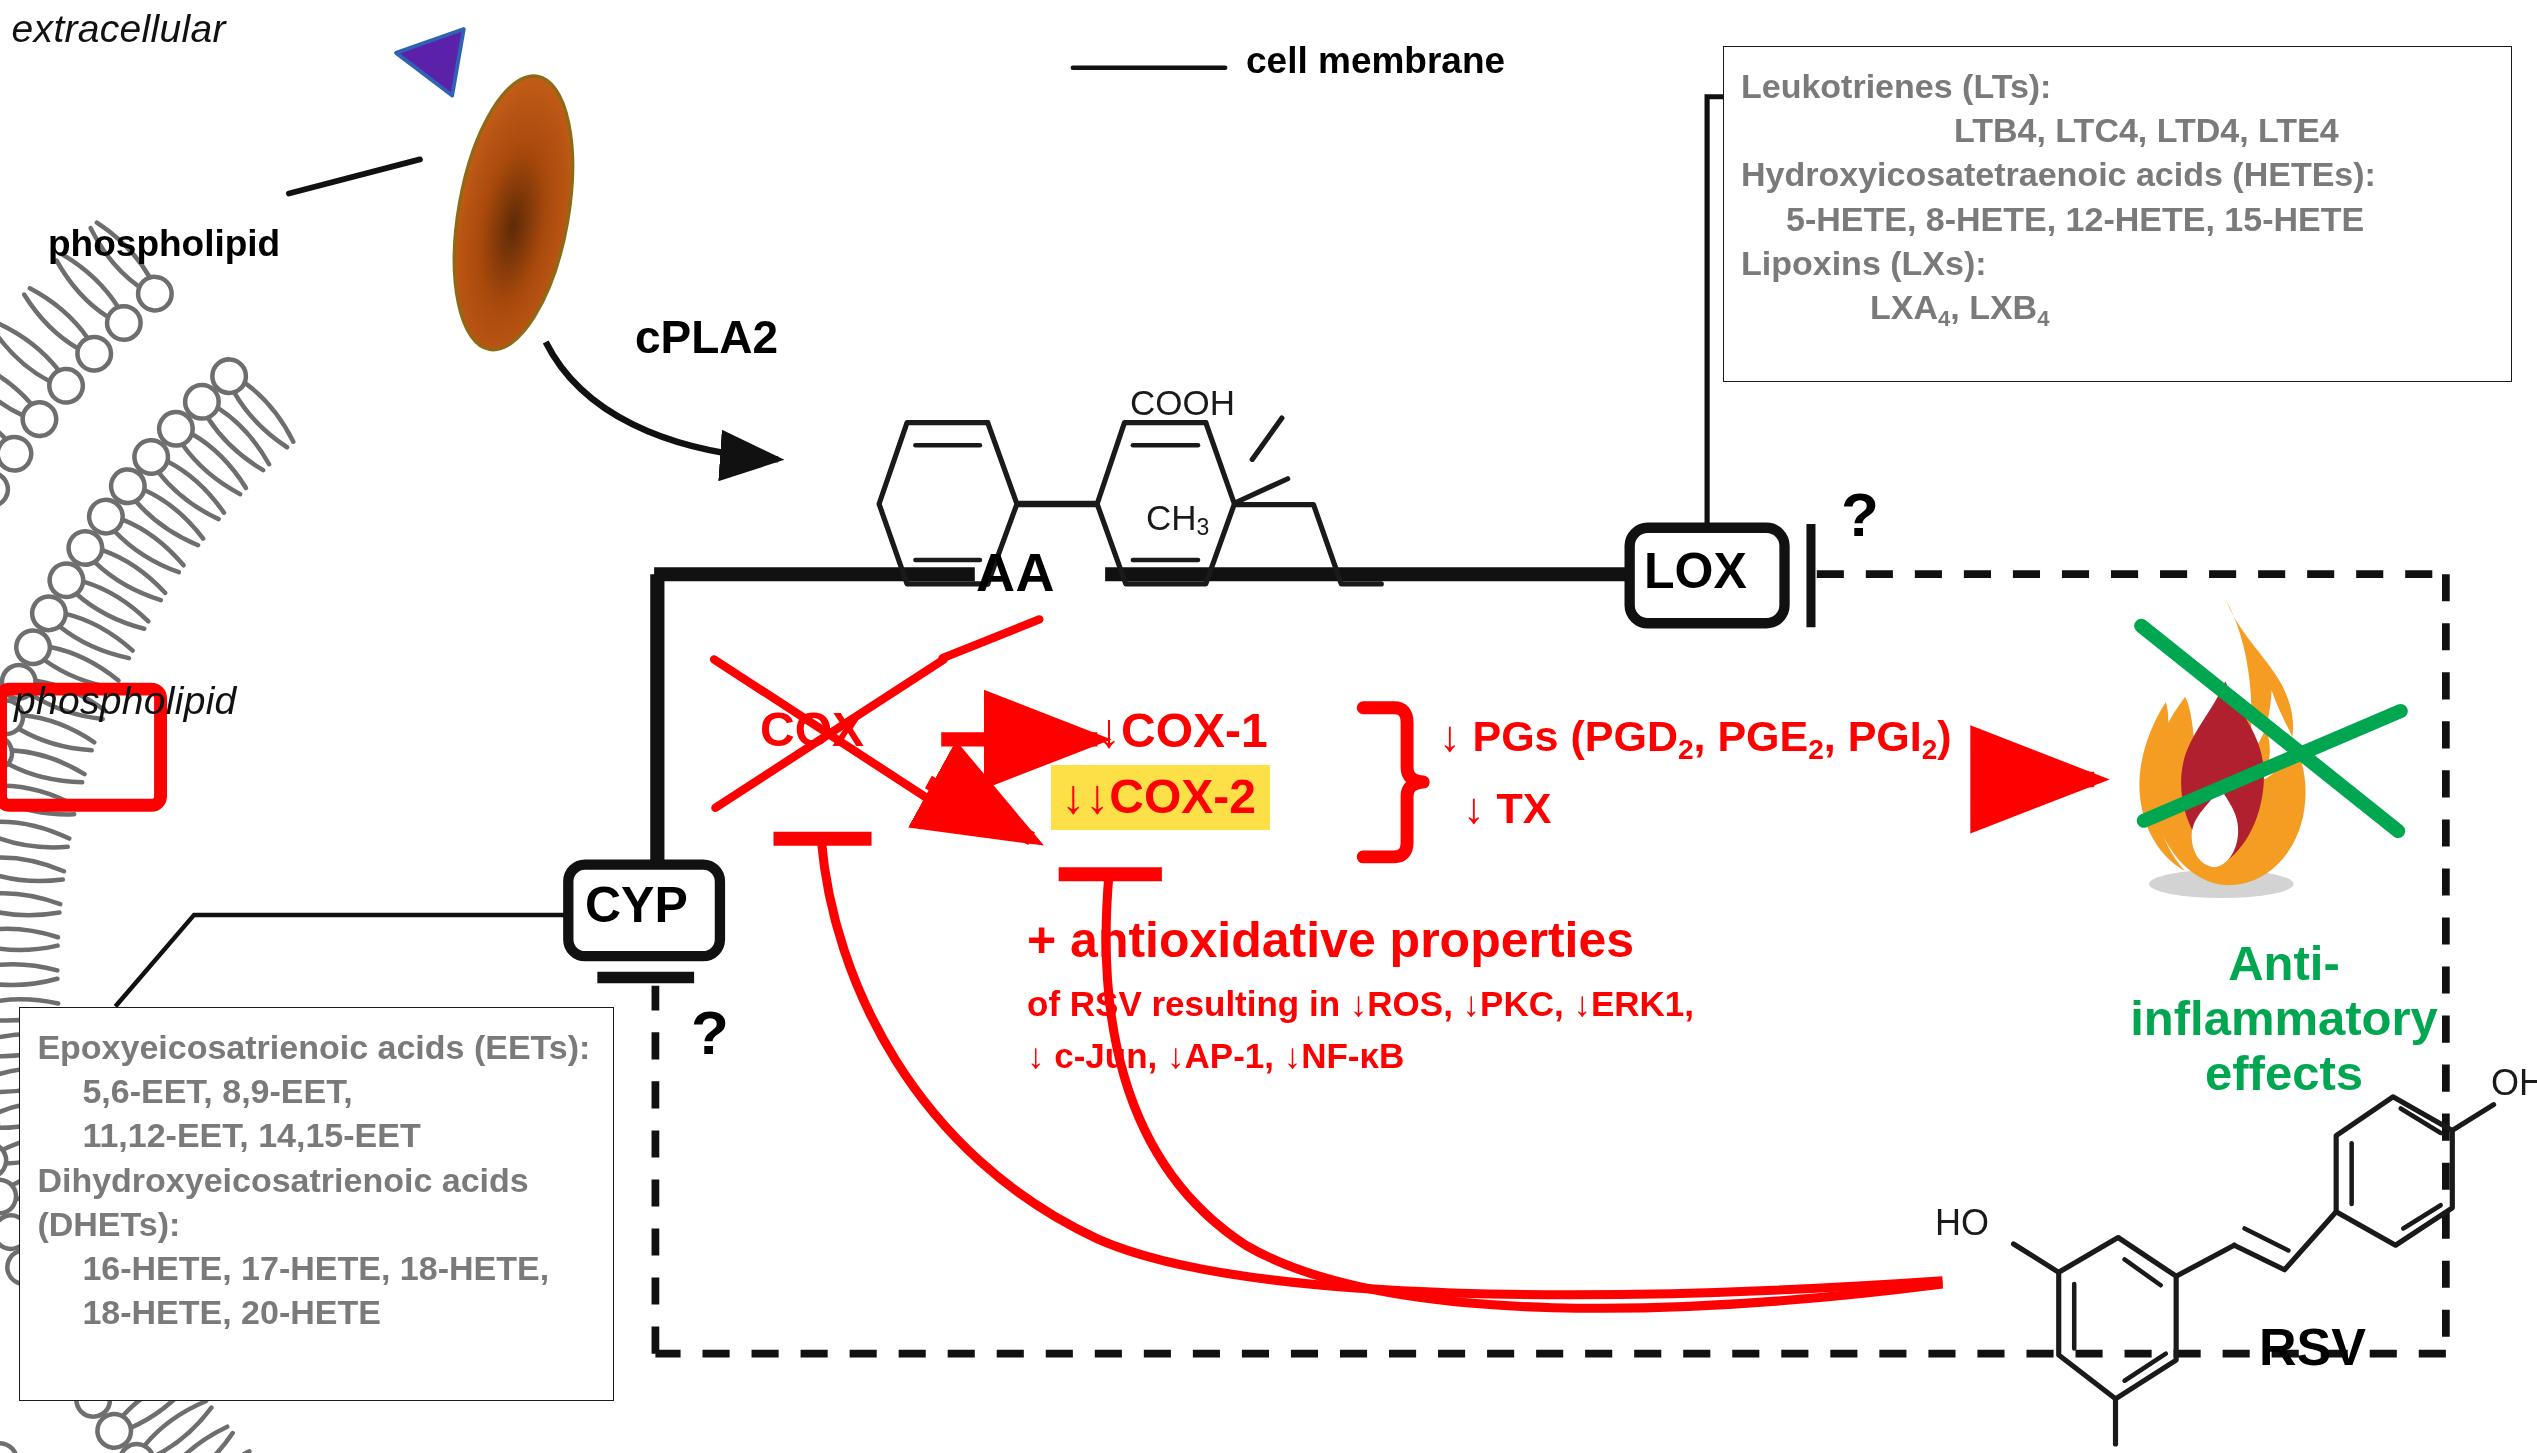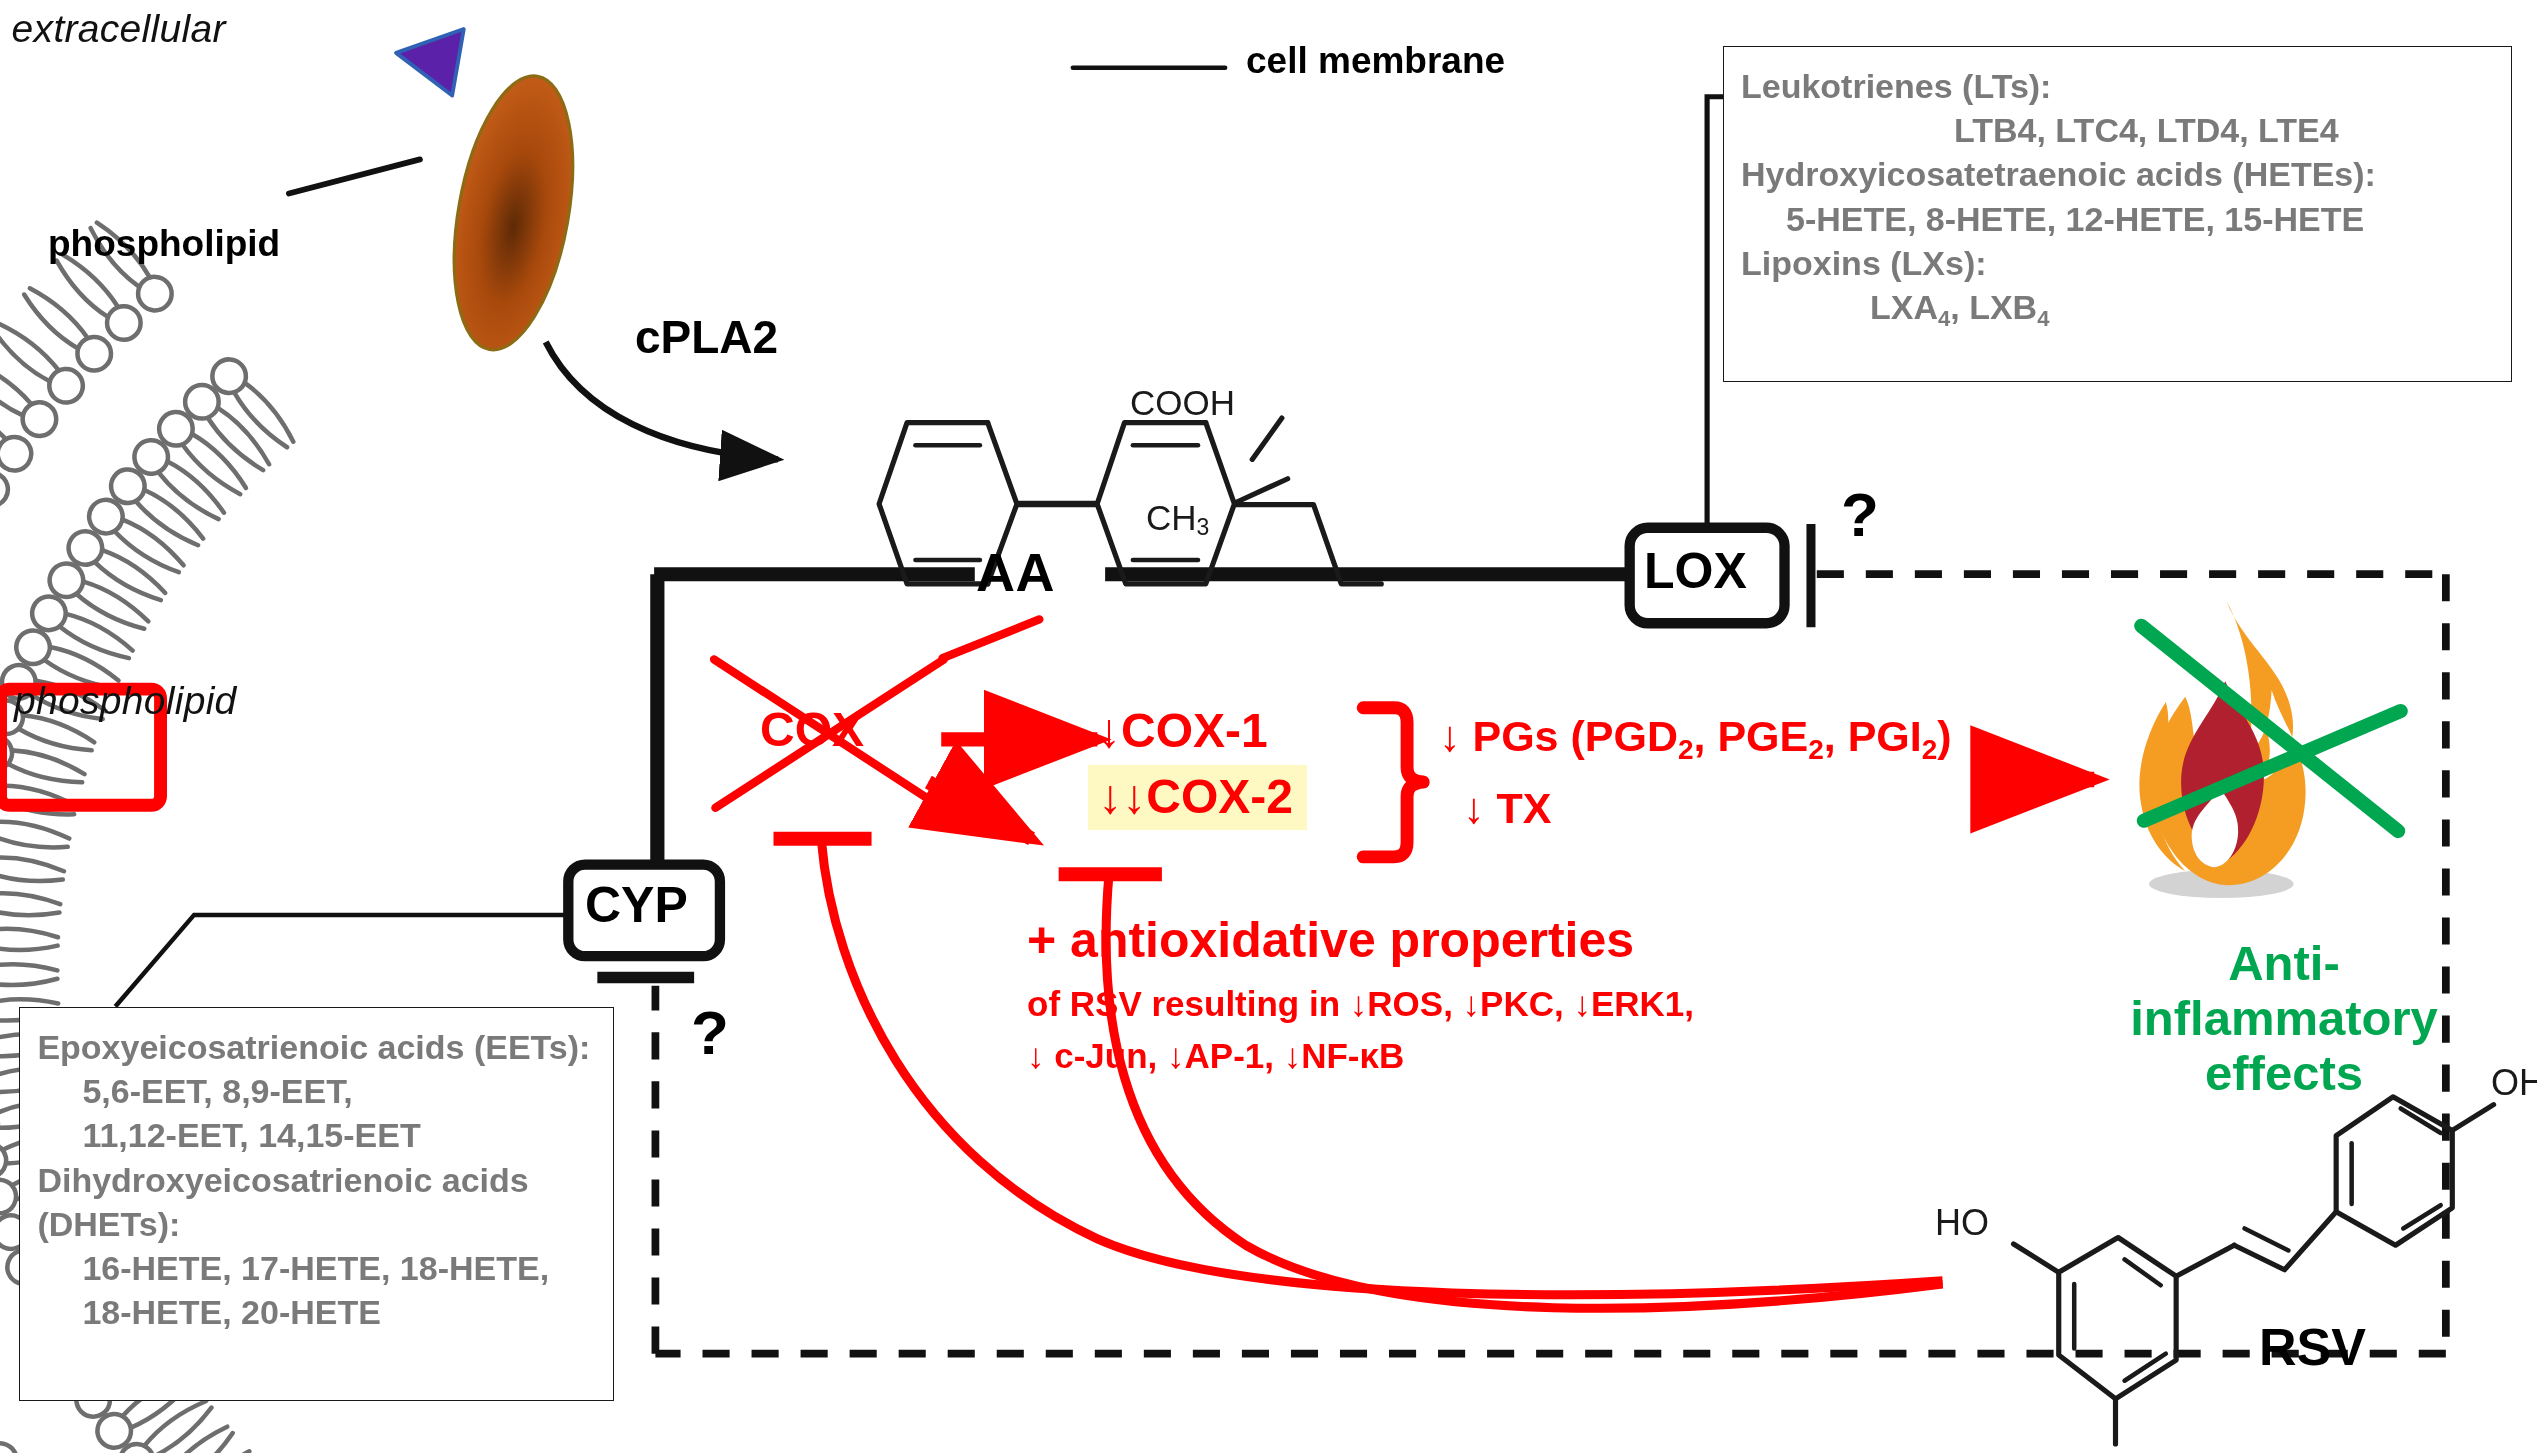--- a/index.html
+++ b/index.html
@@ -59,21 +59,21 @@
     text-align:center;font-family:"Liberation Sans", sans-serif;
   }
   .rsv-label{
     font-weight:bold;font-size:52px;color:#000;
     font-family:"Liberation Sans", sans-serif;
   }
   
   .prodbox{
     border:1.9px solid #1a1a1a;background:#fff;box-sizing:border-box;padding:17px 15.5px 17px 17px;
   }
-  .cox2-hl{background:#fef9c3;padding:3.9px 14px 6.5px 10.3px;display:inline-block;margin-left:37px;}
+  .cox2-hl{background:#fde047;padding:3.9px 14px 6.5px 10.3px;display:inline-block;}
 </style>
 </head>
 <body>
 
 <div id="stage">
 
   <svg class="layer" viewBox="0 0 3932 2252">
     <defs>
       <marker id="arrowBlack" markerWidth="10" markerHeight="8" refX="9" refY="4" orient="auto">
         <path d="M0,0 L10,4 L0,8 z" fill="#111"></path>

